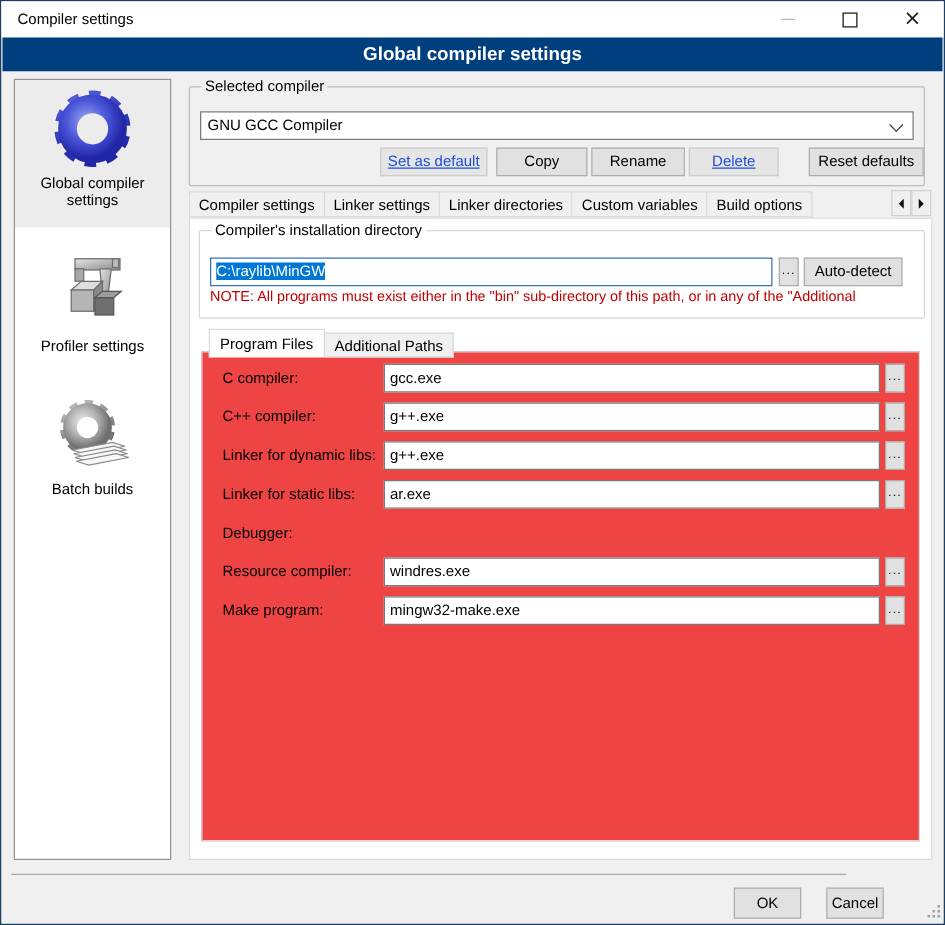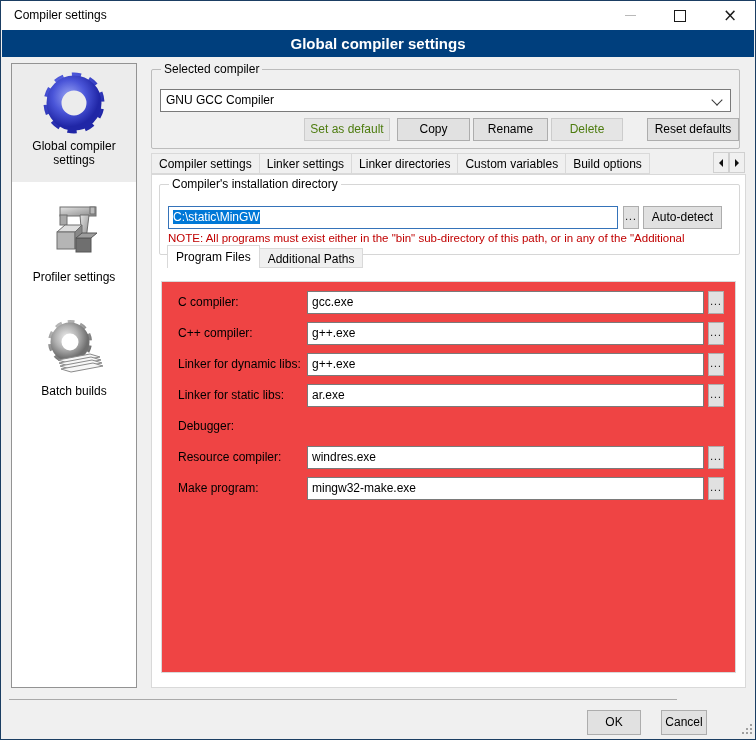--- a/index.html
+++ b/index.html
@@ -32,21 +32,21 @@
   .sb-item-2{top:138px;height:100px;}
   .sb-item-3{top:252px;height:100px;}
   
   .groupbox{position:absolute;border:1px solid #bcbcbc;border-radius:2px;}
   .group-label{position:absolute;top:-8px;left:9px;padding:0 3px;line-height:14px;}
   .gl-gray{background:#f0f0f0;}
   .gl-white{background:#fff;}
   
   .btn{position:absolute;height:23px;background:#e1e1e1;border:1px solid #adadad;box-sizing:border-box;
     text-align:center;line-height:21px;font-size:12px;cursor:default;}
-  .btn.disabled{color:#4d7c0f;border-color:#cccccc;background:#e5e5e5;}
+  .btn.disabled{color:#1d4ed8;border-color:#cccccc;background:#e5e5e5;text-decoration:underline;}
   .input{position:absolute;height:23px;background:#fff;border:1px solid #7a7a7a;box-sizing:border-box;
     line-height:21px;padding:0 4px;white-space:nowrap;overflow:hidden;}
   .input.focused{border:1px solid #3573b9;}
   .sel-text{background:#0078d7;color:#fff;}
   .combo{position:absolute;height:23px;border:1px solid #7a7a7a;box-sizing:border-box;line-height:21px;
     padding:0 22px 0 5px;white-space:nowrap;overflow:hidden;}
   .combo.white{background:#fff;}
   .combo.gray{background:#efefef;}
   .chev{position:absolute;right:9px;top:6px;width:7px;height:7px;border-right:1.4px solid #3a3a3a;border-bottom:1.4px solid #3a3a3a;transform:rotate(45deg);}
   
@@ -55,21 +55,21 @@
     margin-top:4px;height:21px;line-height:21px;box-sizing:border-box;}
   .tab:first-child{border-left-width:1px;}
   .tab.active{margin-top:0;height:26px;line-height:24px;background:#fff;border-bottom:none;border-left-width:1px;padding:0 9px;}
   .tab-arrows{position:absolute;right:0;top:3px;display:flex;z-index:4;}
   .tab-arrow{width:16px;height:21px;background:#f0f0f0;border:1px solid #d0d0d0;box-sizing:border-box;
     display:flex;align-items:center;justify-content:center;}
   .tri-l{width:0;height:0;border-top:4px solid transparent;border-bottom:4px solid transparent;border-right:4px solid #111;}
   .tri-r{width:0;height:0;border-top:4px solid transparent;border-bottom:4px solid transparent;border-left:4px solid #111;}
   .page{position:absolute;left:150px;top:173px;width:595px;height:514px;background:#fff;border:1px solid #d9d9d9;box-sizing:border-box;z-index:1;}
   
-  .subtabstrip{position:absolute;left:166px;top:244px;height:23px;display:flex;z-index:3;}
+  .subtabstrip{position:absolute;left:166px;top:262px;height:23px;display:flex;z-index:3;}
   .subtab{flex:0 0 auto;padding:0 8px;border:1px solid #d9d9d9;border-left-width:0;background:#f0f0f0;
     margin-top:3px;height:20px;line-height:20px;box-sizing:border-box;}
   .subtab.active{margin-top:0;height:23px;line-height:22px;background:#fff;border-bottom:none;border-left-width:1px;}
   .subpanel{position:absolute;left:160px;top:280px;width:575px;height:392px;background:#ef4444;border:1px solid #d9d9d9;box-sizing:border-box;z-index:1;}
   .row-label{position:absolute;left:16px;line-height:23px;}
   .note{position:absolute;left:8px;top:47px;width:565px;color:#c00000;white-space:nowrap;overflow:hidden;font-size:11.5px;}
   .browse{font-size:10px;line-height:20px;letter-spacing:1px;}
   
   .separator{position:absolute;left:8px;top:698px;width:668px;border-top:1px solid #a9a9a9;}
   .grip{position:absolute;left:740px;top:722px;}
@@ -180,21 +180,21 @@
     <div class="tab-arrow">
         <span class="tri-r"></span>
       </div>
   </div>
 
   <div class="page"></div>
 
   <div class="groupbox" style="left:158px;top:183px;width:579px;height:69px;border-color:#d6d6d6;z-index:2;">
     <span class="group-label gl-white">Compiler's installation directory</span>
     <div class="input focused" style="left:8px;top:21px;width:450px;">
-      <span class="sel-text">C:\static\MinGW</span>
+      <span class="sel-text">C:\raylib\MinGW</span>
     </div>
     <div class="btn browse" style="left:463px;top:21px;width:16px;">...</div>
     <div class="btn" style="left:483px;top:21px;width:79px;">Auto-detect</div>
     <div class="note">NOTE: All programs must exist either in the "bin" sub-directory of this path, or in any of the "Additional</div>
   </div>
 
   <div class="subtabstrip">
     <div class="subtab active">Program Files</div>
     <div class="subtab">Additional Paths</div>
   </div>

